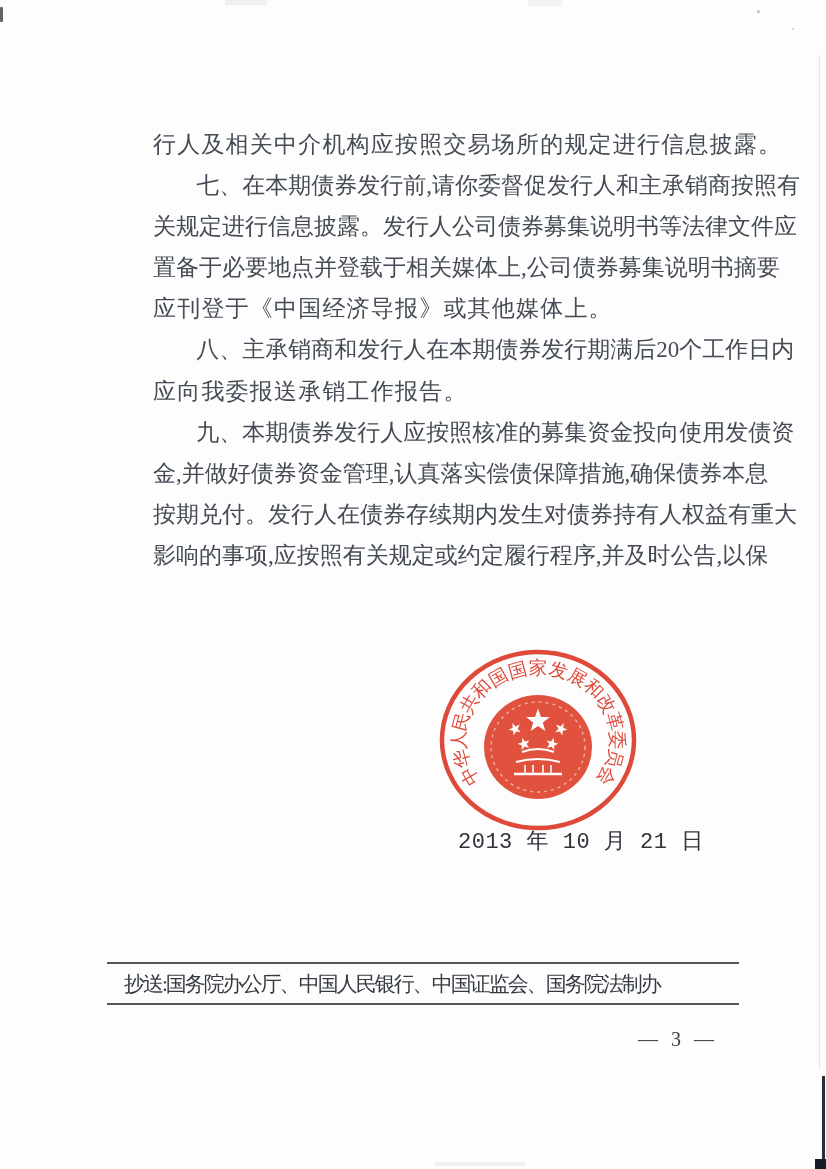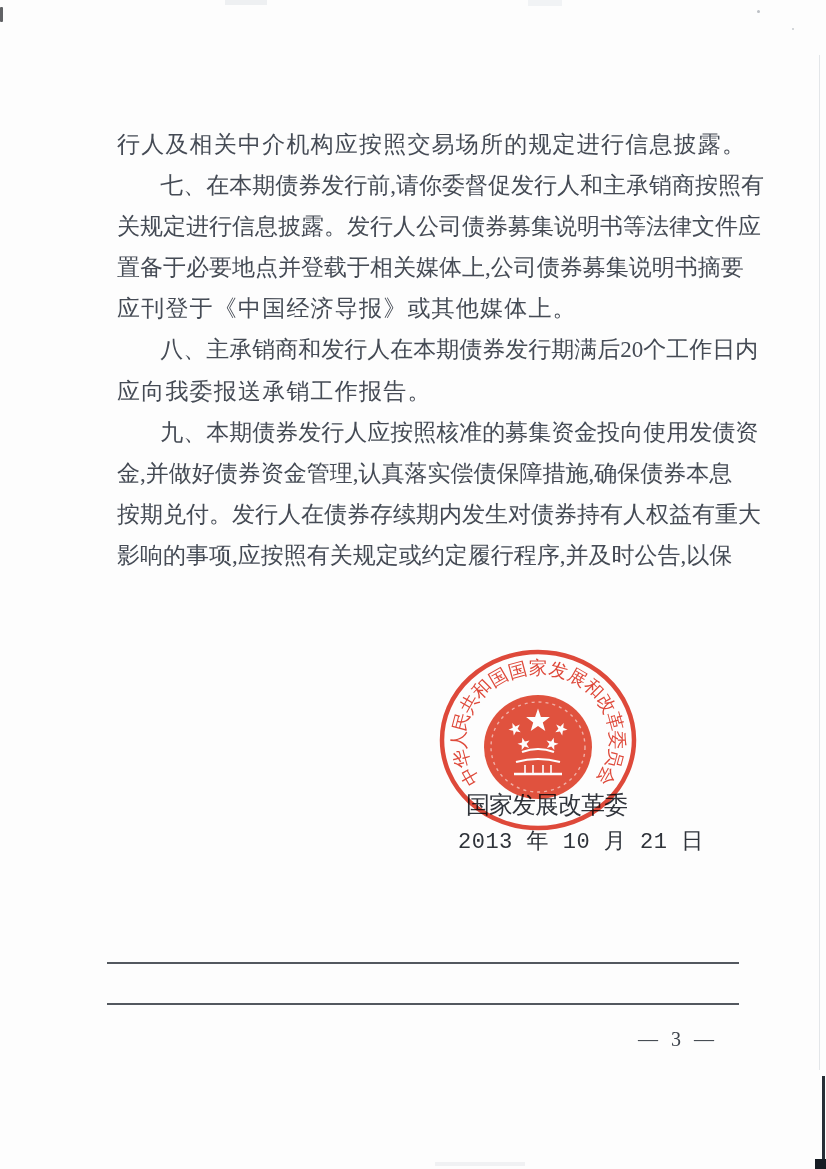--- a/index.html
+++ b/index.html
@@ -22,21 +22,21 @@
   .art-bottomline{left:822px;top:1076px;width:3px;height:93px;background:#272e36;}
   .art-corner{left:815px;top:1159px;width:11px;height:10px;background:#161c23;}
   .art-bsmudge{left:435px;top:1162px;width:90px;height:4px;background:#f0f1f3;}
 
   
   .body-text{
     position:absolute;left:117px;top:124px;width:601px;
     font-size:23px;color:#454b55;
   }
   .body-text .line{height:41.1px;display:block;line-height:41.1px;
-    letter-spacing:1.2px;white-space:nowrap;}
+    letter-spacing:1.2px;white-space:nowrap;margin-left:36px;}
   .body-text .line.just{display:flex;justify-content:space-between;
     align-items:center;letter-spacing:0;}
   .body-text .line.just span{flex:0 0 auto;}
 
   
   .agency{
     position:absolute;left:466px;top:789px;
     font-size:24px;letter-spacing:-1px;color:#30343b;white-space:nowrap;
   }
   .sign-date{
@@ -317,21 +317,20 @@
         <span>及</span>
         <span>时</span>
         <span>公</span>
         <span>告</span>
         <span>,</span>
         <span>以</span>
         <span>保</span>
       </div>
     </div>
 
-  <div class="agency">国家发展改革委</div>
   <div class="sign-date">2013 年 10 月 21 日</div>
 
   <svg class="seal" id="seal-svg" viewBox="0 0 203 184">
     <g id="seal-static">
       <ellipse cx="101" cy="92" rx="96" ry="88" fill="none" stroke="#de3b2b" stroke-width="4.5"></ellipse>
       <ellipse cx="101" cy="99" rx="54" ry="52" fill="#e0452f"></ellipse>
       <ellipse cx="101" cy="99" rx="47" ry="45" fill="none" stroke="#ffffff" stroke-width="1.4" stroke-dasharray="3 4" opacity="0.55"></ellipse>
 
       <g stroke="#ffffff" fill="none" stroke-width="2.2">
         <path d="M85 104 Q101 98 117 104"></path>
@@ -365,16 +364,17 @@
         <text transform="translate(156.9 41.1) rotate(45.0)" text-anchor="middle" dominant-baseline="central" font-size="18.5" fill="#de3b2b" font-family="&quot;Liberation Serif&quot;,&quot;DejaVu Serif&quot;,serif">和</text>
         <text transform="translate(169.4 56.0) rotate(60.0)" text-anchor="middle" dominant-baseline="central" font-size="18.5" fill="#de3b2b" font-family="&quot;Liberation Serif&quot;,&quot;DejaVu Serif&quot;,serif">改</text>
         <text transform="translate(177.3 73.4) rotate(75.0)" text-anchor="middle" dominant-baseline="central" font-size="18.5" fill="#de3b2b" font-family="&quot;Liberation Serif&quot;,&quot;DejaVu Serif&quot;,serif">革</text>
         <text transform="translate(180.0 92.0) rotate(90.0)" text-anchor="middle" dominant-baseline="central" font-size="18.5" fill="#de3b2b" font-family="&quot;Liberation Serif&quot;,&quot;DejaVu Serif&quot;,serif">委</text>
         <text transform="translate(177.3 110.6) rotate(105.0)" text-anchor="middle" dominant-baseline="central" font-size="18.5" fill="#de3b2b" font-family="&quot;Liberation Serif&quot;,&quot;DejaVu Serif&quot;,serif">员</text>
         <text transform="translate(169.4 128.0) rotate(120.0)" text-anchor="middle" dominant-baseline="central" font-size="18.5" fill="#de3b2b" font-family="&quot;Liberation Serif&quot;,&quot;DejaVu Serif&quot;,serif">会</text>
       </g>
   </svg>
 
   <div class="footer-rule top"></div>
+  <div class="footer-cc">抄送:国务院办公厅、中国人民银行、中国证监会、国务院法制办</div>
   <div class="footer-rule bottom"></div>
   <div class="page-number">— 3 —</div>
 
 </div>
 
 </body></html>

